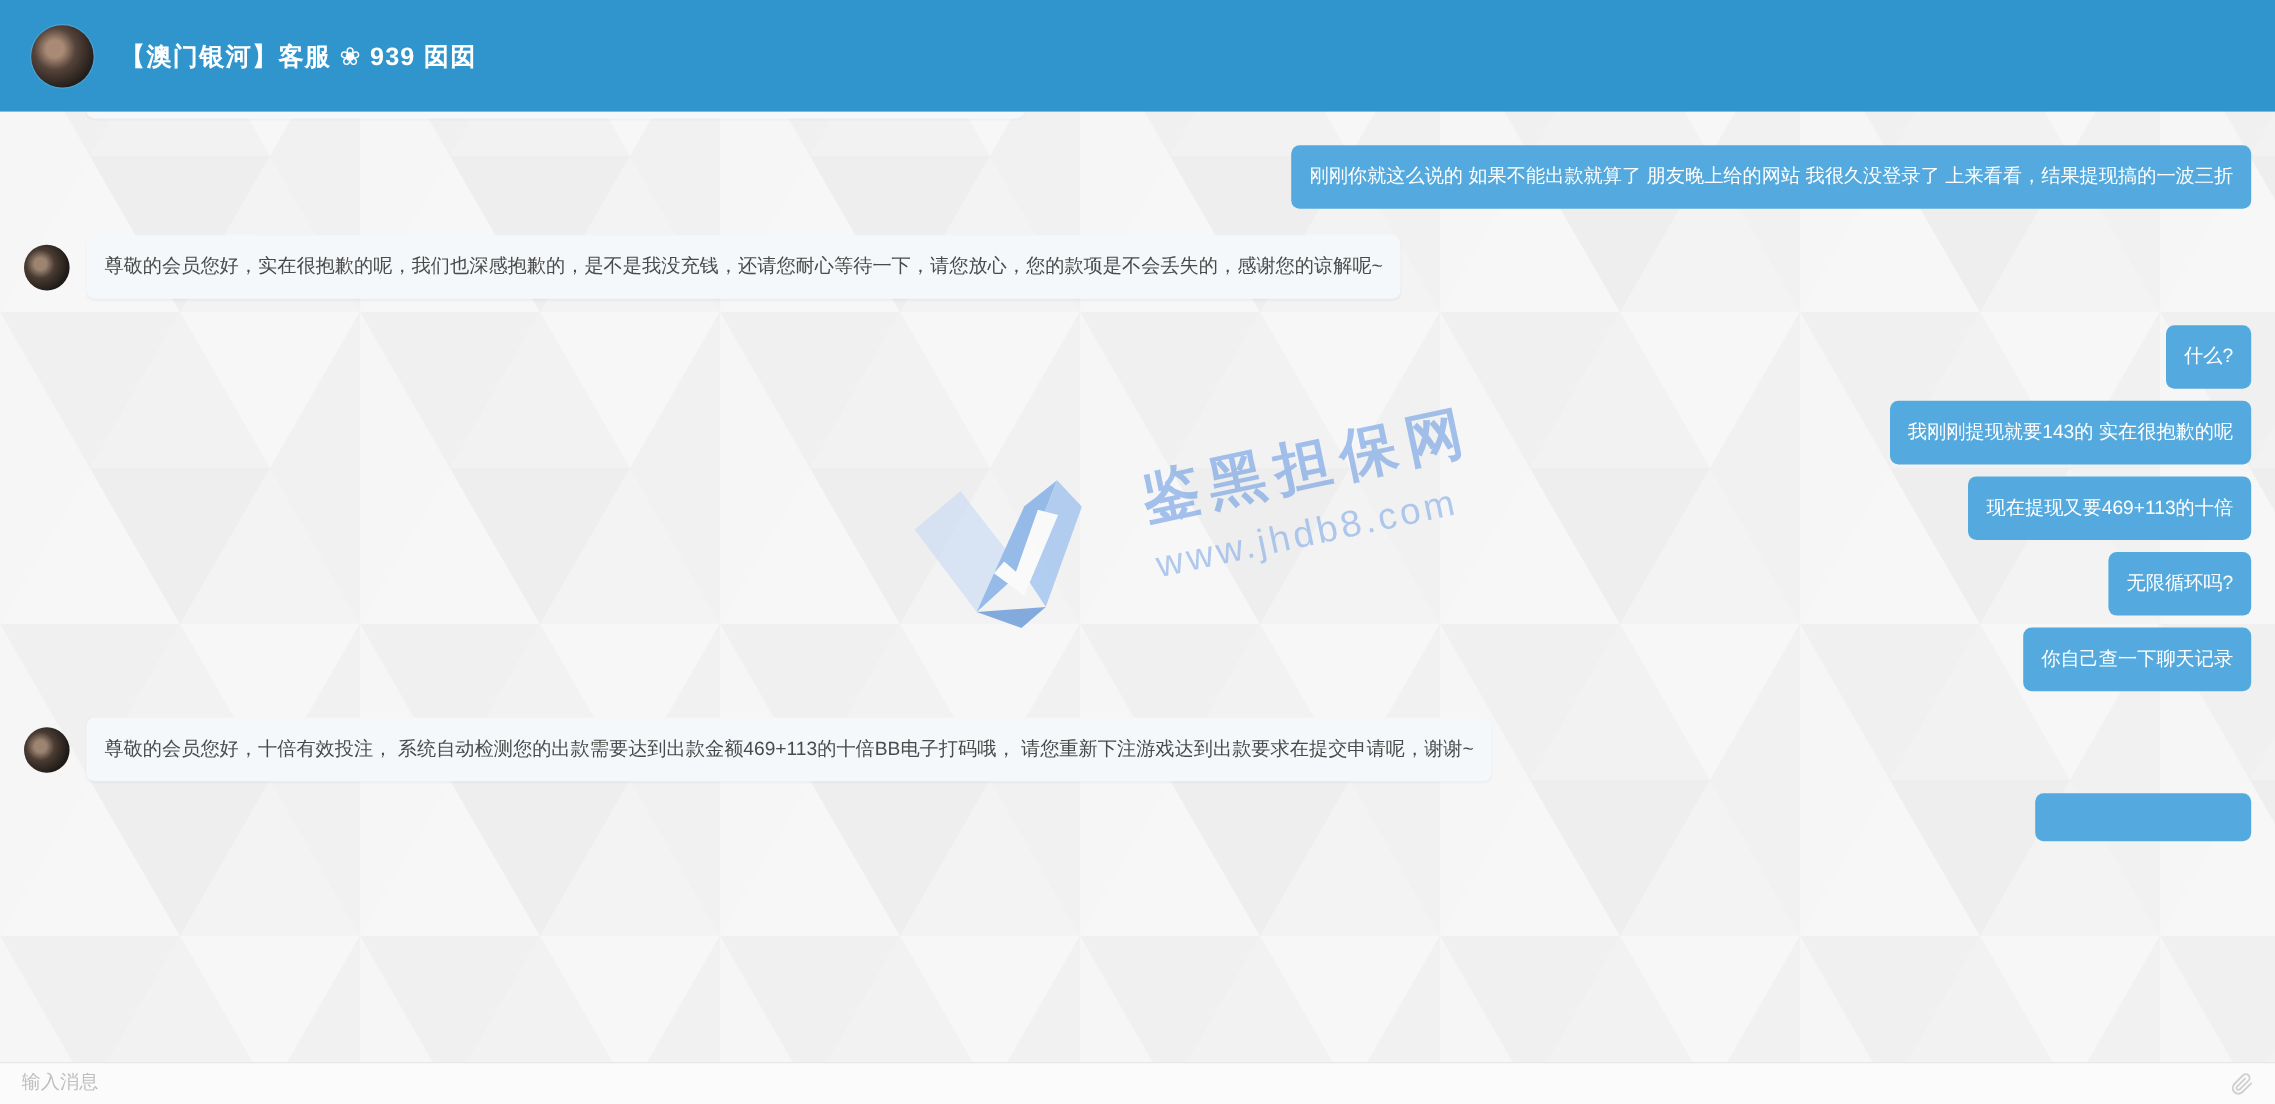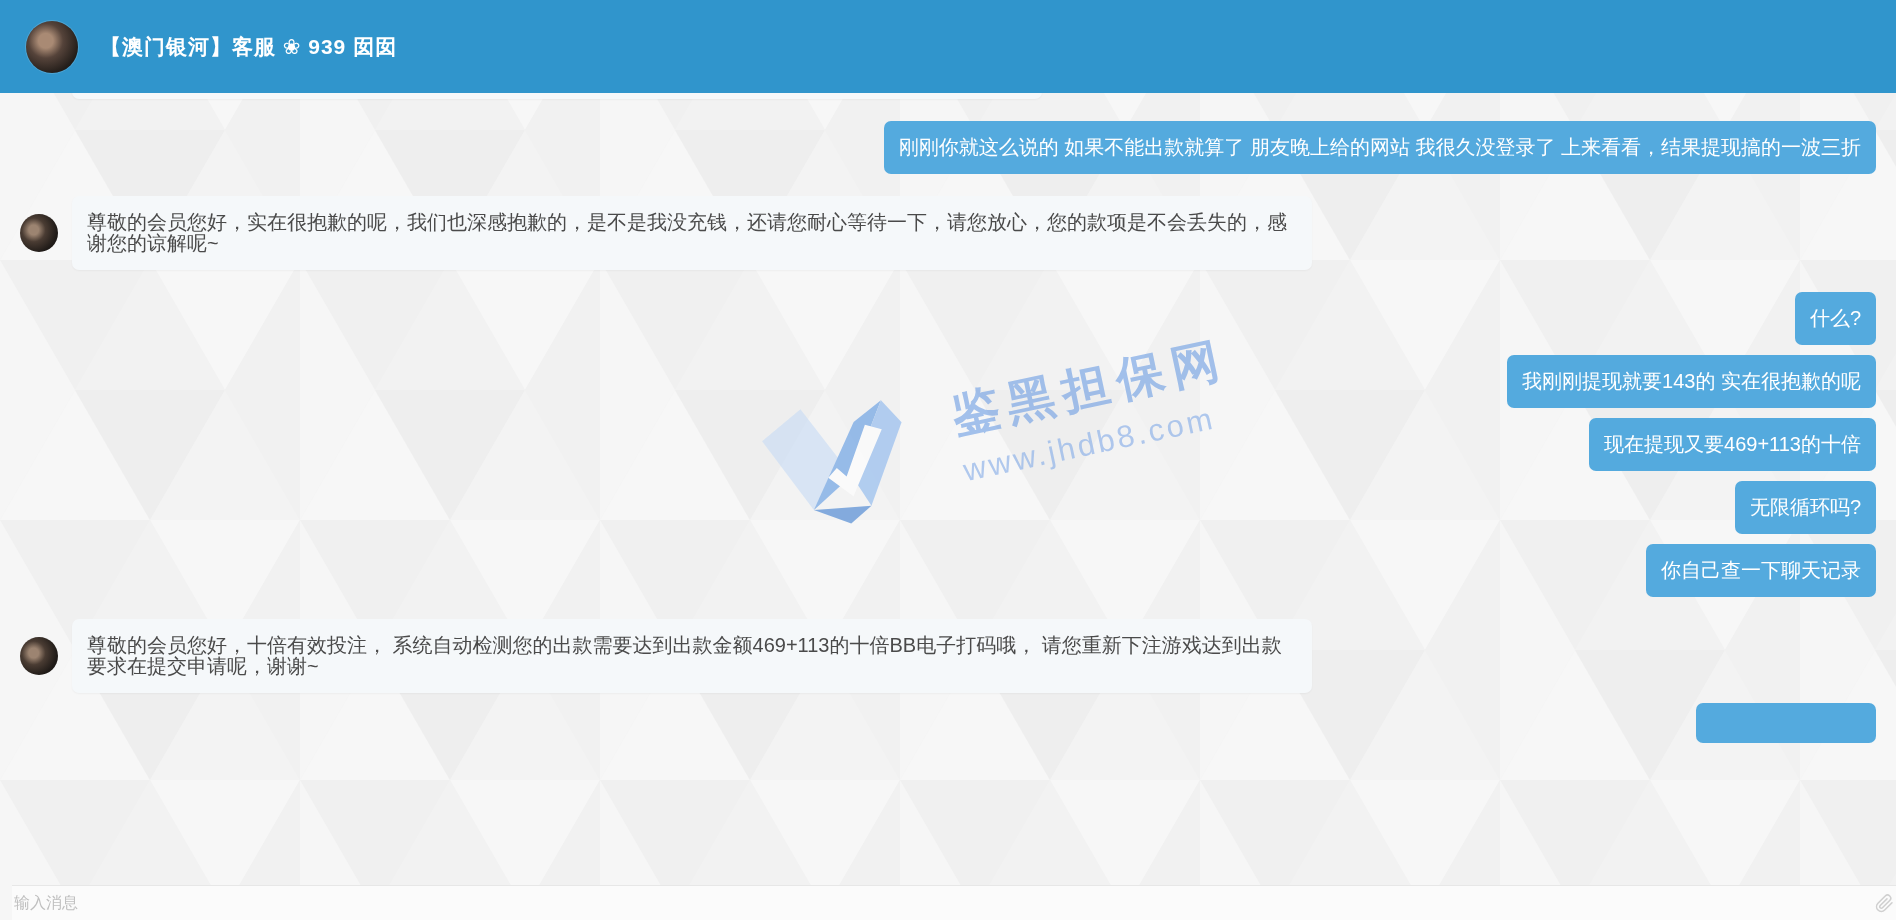--- a/index.html
+++ b/index.html
@@ -21,34 +21,34 @@
   
   .chat { position:absolute; top:73px; left:0; right:0; bottom:35px; overflow:hidden; z-index:10;
           padding:0 20px; }
   .row { display:flex; align-items:center; margin-top:10px; }
   .row.side-change { margin-top:22px; }
   .row.clip-top { margin-top:-27px; }
   .row.left  { justify-content:flex-start; }
   .row.right { justify-content:flex-end; }
   .avatar { width:38px; height:38px; border-radius:50%; flex:0 0 auto; margin-right:14px;
             background:radial-gradient(circle at 36% 42%, #9c8471 0 15%, #4a3c33 36%, #201b18 70%, #141110 100%); }
-  .bubble { border-radius:7px; padding:16px 15px; font-size:20px; line-height:21px; max-width:1240px; }
+  .bubble { border-radius:7px; padding:16px 15px; font-size:16px; line-height:21px; max-width:1240px; }
   .left  .bubble { background:#f5f8fa; color:#4a4a4a; box-shadow:0 1px 2px rgba(0,0,0,.04); }
   .right .bubble { background:#54aade; color:#ffffff; }
   .row.partial .bubble { width:180px; height:40px; }
 
   
   .watermark { position:absolute; left:745px; top:365px; z-index:20; pointer-events:none;
                display:flex; align-items:center; gap:26px; transform:rotate(-12deg); opacity:.62; }
   .wm-text .wm-title { font-size:48px; font-weight:bold; color:#6f9fe4; letter-spacing:8px; }
   .wm-text .wm-url   { font-size:31px; color:#85ace8; letter-spacing:3px; margin-top:6px; }
 
   
-  .composer { position:absolute; left:12px; right:0; bottom:0; height:35px; background:#fbfbfb;
-              border-top:1px solid #e7e7e7; display:flex; align-items:center; z-index:30; padding:0 2px; }
+  .composer { position:absolute; left:0; right:0; bottom:0; height:35px; background:#fbfbfb;
+              border-top:1px solid #e7e7e7; display:flex; align-items:center; z-index:30; padding:0 18px; }
   .composer input { flex:1; border:none; outline:none; background:transparent; font-size:16px;
                     color:#555; font-family:inherit; }
   .composer input::placeholder { color:#bfbfbf; }
   .clip-icon { flex:0 0 auto; margin-left:12px; opacity:.85; cursor:pointer; }
 </style>
 </head>
 <body>
 
 <div class="app">
 

